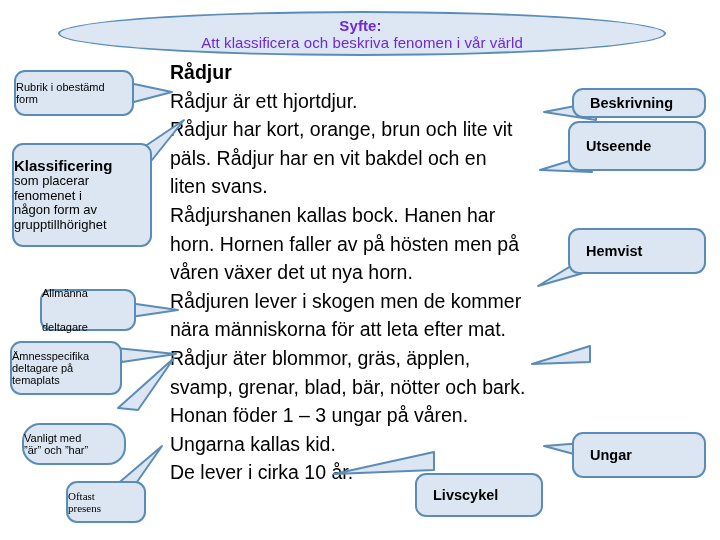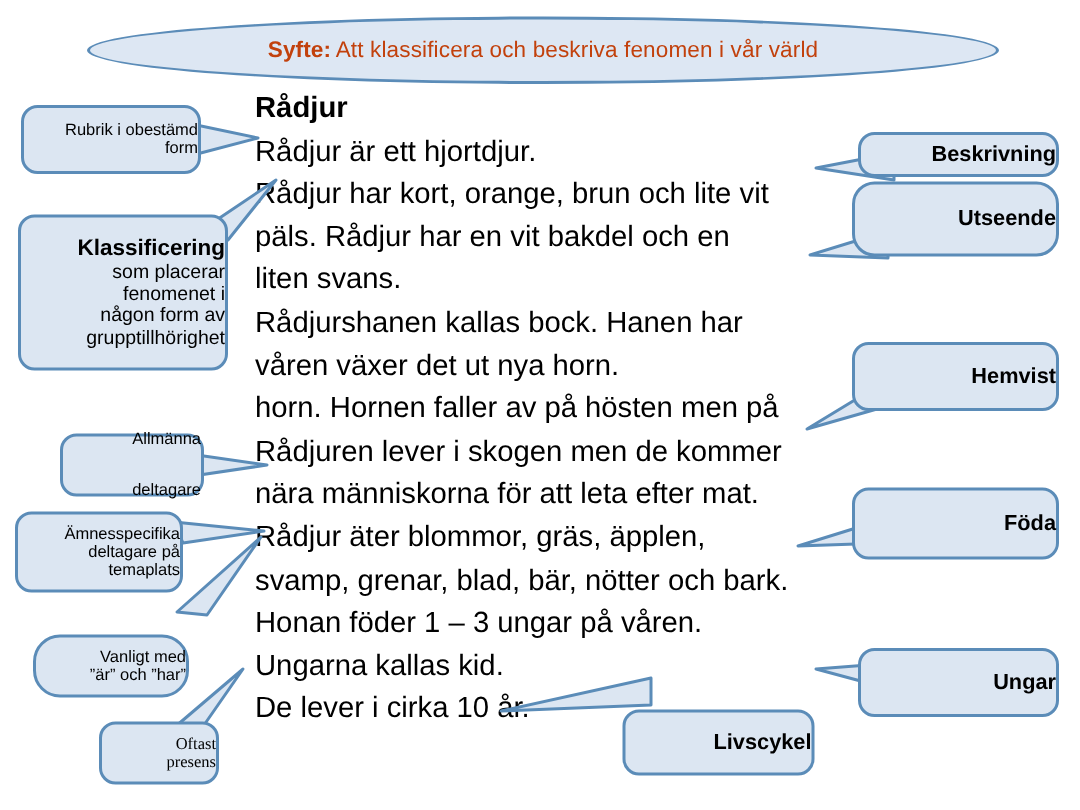--- a/index.html
+++ b/index.html
@@ -36,39 +36,40 @@
   .title-text {
     position: absolute;
     left: 58px;
     top: 11px;
     width: 608px;
     height: 45px;
     display: flex;
     align-items: center;
     justify-content: center;
     font-size: 15px;
-    color: #c2410c;
+    color: #6d28d9;
     white-space: nowrap;
     letter-spacing: 0.1px;
+    flex-direction: column;
   }
   .title-text b {
     font-weight: bold;
     margin-right: 3px;
   }
 
   
   .bubble {
     position: absolute;
     background: #dce6f2;
     border: 2px solid #5b8cb8;
     border-radius: 11px;
     box-sizing: border-box;
     display: flex;
     flex-direction: column;
-    align-items: flex-end;
+    align-items: flex-start;
     justify-content: center;
     text-align: center;
     color: #000;
     z-index: 3;
   }
   .bubble .line {
     display: block;
     line-height: 1.12;
     white-space: nowrap;
   }
@@ -110,22 +111,22 @@
     <span>Att klassificera och beskriva fenomen i vår värld</span>
   </div>
 
   <div class="body-text">
     <span class="ln bold">Rådjur</span>
     <span class="ln">Rådjur är ett hjortdjur.</span>
     <span class="ln">Rådjur har kort, orange, brun och lite vit</span>
     <span class="ln">päls. Rådjur har en vit bakdel och en</span>
     <span class="ln">liten svans.</span>
     <span class="ln">Rådjurshanen kallas bock. Hanen har</span>
+    <span class="ln">horn. Hornen faller av på hösten men på</span>
     <span class="ln">våren växer det ut nya horn.</span>
-    <span class="ln">horn. Hornen faller av på hösten men på</span>
     <span class="ln">Rådjuren lever i skogen men de kommer</span>
     <span class="ln">nära människorna för att leta efter mat.</span>
     <span class="ln">Rådjur äter blommor, gräs, äpplen,</span>
     <span class="ln">svamp, grenar, blad, bär, nötter och bark.</span>
     <span class="ln">Honan föder 1 – 3 ungar på våren.</span>
     <span class="ln">Ungarna kallas kid.</span>
     <span class="ln">De lever i cirka 10 år.</span>
   </div>
 
   <div class="tail" style="left:110px; top:70px;">
@@ -231,31 +232,28 @@
 
   <div class="bubble b-small" style="left:66px; top:481px; width:80px; height:42px;font-family:Liberation Serif, serif;">
     <span class="line">Oftast</span>
     <span class="line">presens</span>
   </div>
 
   <div class="bubble b-right" style="left:572px; top:88px; width:134px; height:30px;">
     <span class="line">Beskrivning</span>
   </div>
 
-  <div class="bubble b-right" style="left:568px; top:121px; width:138px; height:50px;border-radius:15px;">
+  <div class="bubble b-right" style="left:568px; top:121px; width:138px; height:50px;">
     <span class="line">Utseende</span>
   </div>
 
   <div class="bubble b-right" style="left:568px; top:228px; width:138px; height:46px;">
     <span class="line">Hemvist</span>
   </div>
 
-  <div class="bubble b-right" style="left:568px; top:325px; width:138px; height:48px;">
-    <span class="line">Föda</span>
-  </div>
 
   <div class="bubble b-right" style="left:572px; top:432px; width:134px; height:46px;">
     <span class="line">Ungar</span>
   </div>
 
   <div class="bubble b-right" style="left:415px; top:473px; width:128px; height:44px;">
     <span class="line">Livscykel</span>
   </div>
 
 </div>

